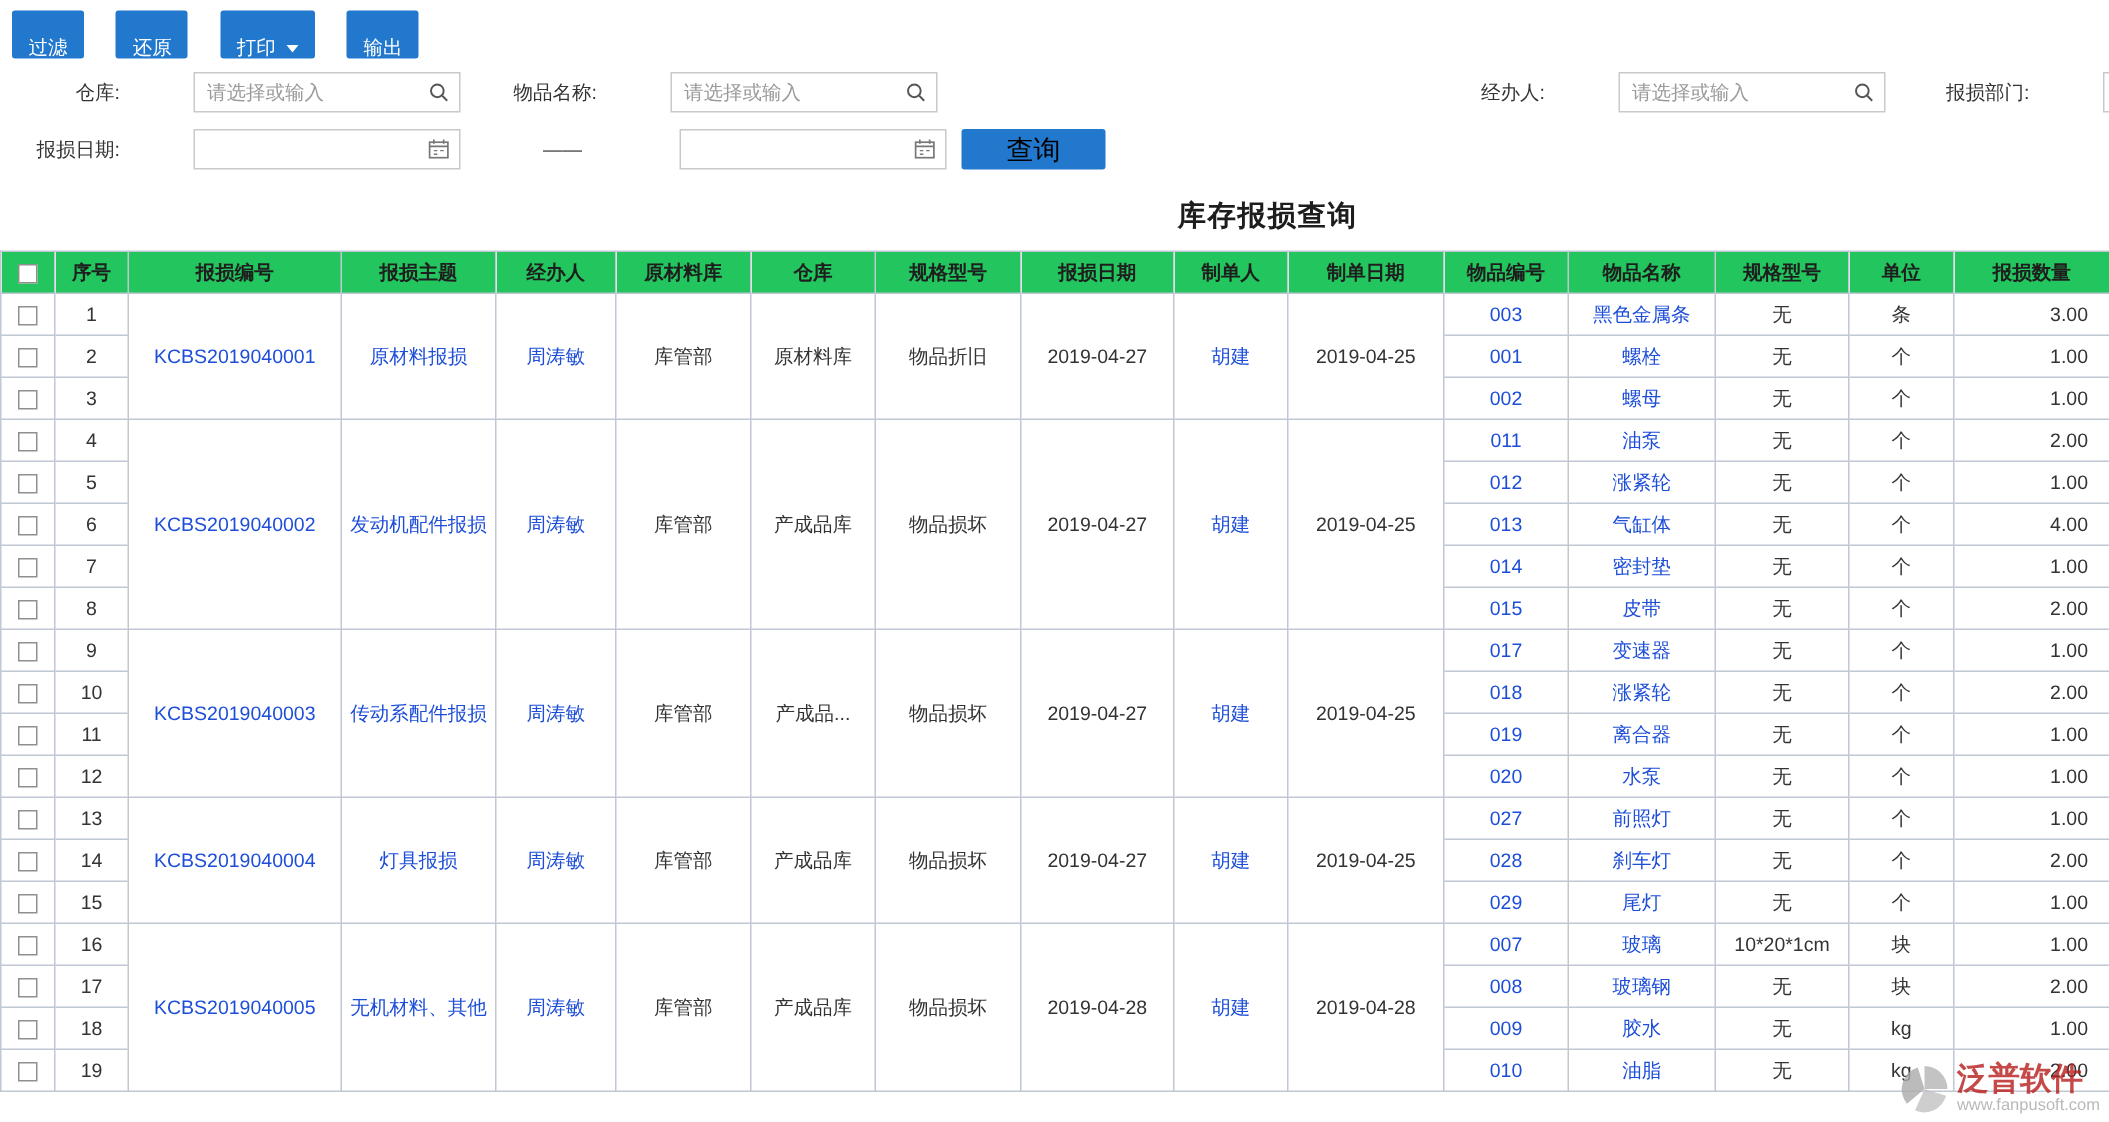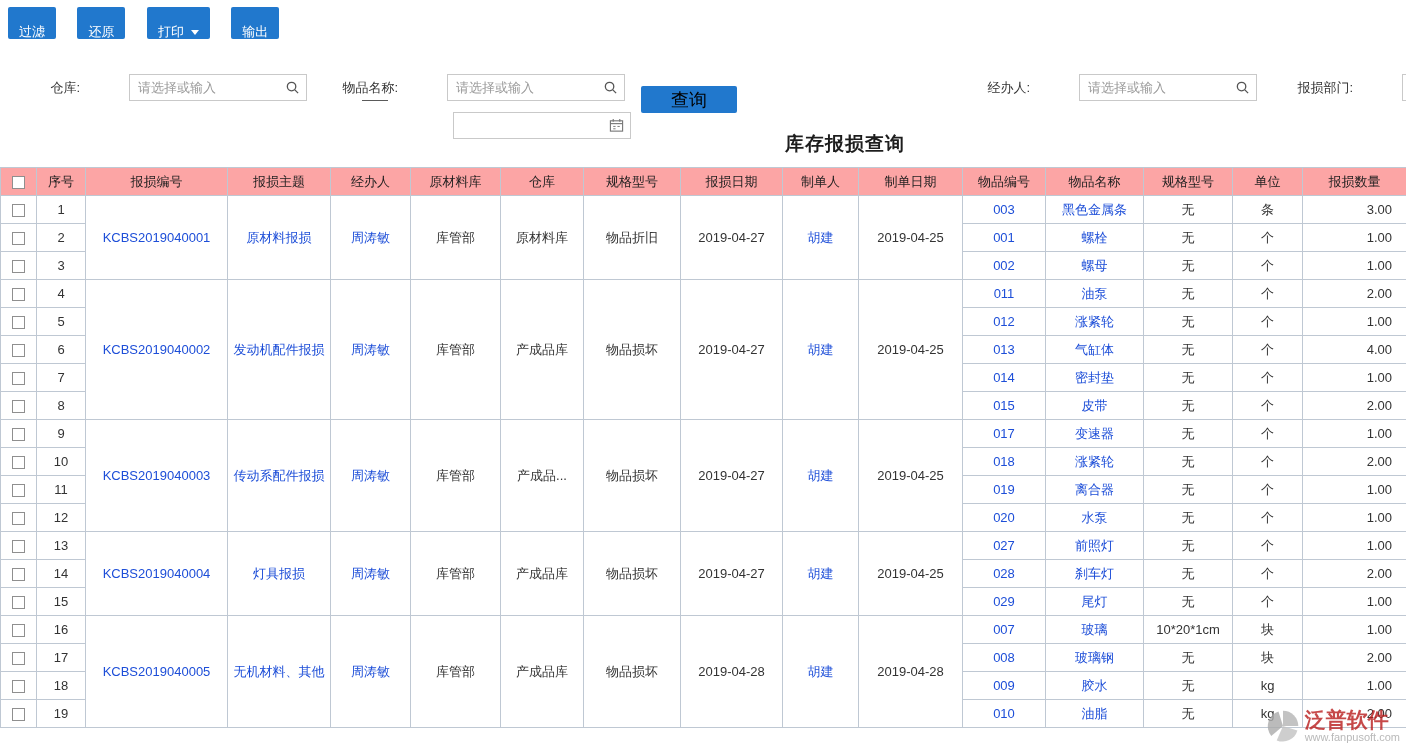--- a/index.html
+++ b/index.html
@@ -12,40 +12,40 @@
   .tb-btn { display:inline-block; height:23px; padding:16px 11px; margin-right:17px;
             background:#2178cd; color:#fff; border:none; border-radius:2px;
             font-size:13px; font-family:inherit; cursor:pointer; vertical-align:top; }
   .caret { display:inline-block; width:0; height:0; border-left:4px solid transparent;
            border-right:4px solid transparent; border-top:5px solid #fff; margin-left:7px; vertical-align:middle; }
 
   
   .content { position:relative; width:1690px; height:712px; }
 
   
-  .field { position:absolute; display:flex; align-items:center; height:27px;margin-top:26px; }
+  .field { position:absolute; display:flex; align-items:center; height:27px; }
   .flabel { display:inline-block; text-align:right; font-size:13px; color:#333; padding-right:6px; white-space:nowrap; }
   .fwrap { position:relative; display:inline-block; height:27px;padding-left:43px; }
   .fwrap input { width:100%; height:27px; border:1px solid #c9c9c9; padding:0 26px 0 8px;
                  font-size:13px; font-family:inherit; color:#333; background:#fff; outline:none; }
   .fwrap input.plain { padding-right:8px; }
   .fwrap input::placeholder { color:#9a9a9a; }
   .ficon { position:absolute; right:7px; top:6px; width:15px; height:15px; cursor:pointer; }
   .sep { position:absolute; font-size:13px; color:#444; text-align:center; }
   .query-btn { position:absolute; width:96px; height:27px; background:#2178cd; color:#000000;
                border:none; border-radius:2px; font-size:18px; font-family:inherit; cursor:pointer; }
 
   .page-title { position:absolute; top:95px; left:0; width:1690px; text-align:center;
                 font-size:19px; font-weight:bold; color:#1d1d1d; letter-spacing:1px; }
 
   
   .tablewrap { position:absolute; top:131px; left:0; }
   table { border-collapse:collapse; table-layout:fixed; width:1406px; font-size:13px; background:#fff; }
   th, td { border:1px solid #bfc8d3; text-align:center; color:#333; overflow:hidden; white-space:nowrap; }
-  th { height:28px; font-weight:normal; color:#1e1e1e; background:#fca5a5; }
+  th { height:28px; font-weight:bold; color:#1e1e1e; background:#22c55e; }
   td { height:28px; }
   .link { color:#1d4ed8; cursor:pointer; }
   .qty { text-align:right; padding-right:14px;padding-left:48px; }
   .cb { display:inline-block; width:13px; height:13px; border:1px solid #8f8f8f; background:#fff;
         vertical-align:middle; cursor:pointer; }
 
   
   .watermark { position:absolute; right:6px; bottom:4px; display:flex; align-items:center;
                opacity:.8; pointer-events:none; }
   .wm-text { margin-left:4px; }
@@ -101,20 +101,35 @@
     </div>
 
     <div class="field" style="left:1263px;top:12px">
       <span class="flabel" style="width:96px">报损部门:</span>
       <span class="fwrap" style="width:221px">
         <input placeholder="请选择或输入" style="">
         
       </span>
     </div>
 
+    <div class="field" style="left:0;top:50px">
+      <span class="flabel" style="width:86px">报损日期:</span>
+      <span class="fwrap" style="width:221px">
+        <input class="plain" style="">
+        <svg class="ficon" viewBox="0 0 16 16">
+            <rect x="1.5" y="3" width="13" height="11" fill="none" stroke="#777" stroke-width="1.2"></rect>
+            <line x1="1.5" y1="6" x2="14.5" y2="6" stroke="#777" stroke-width="1.2"></line>
+            <line x1="4.5" y1="1" x2="4.5" y2="4" stroke="#777" stroke-width="1.2"></line>
+            <line x1="11.5" y1="1" x2="11.5" y2="4" stroke="#777" stroke-width="1.2"></line>
+            <line x1="4.5" y1="9" x2="7" y2="9" stroke="#777"></line>
+            <line x1="9" y1="9" x2="11.5" y2="9" stroke="#777"></line>
+            <line x1="4.5" y1="11.5" x2="7" y2="11.5" stroke="#777"></line>
+          </svg>
+      </span>
+    </div>
 
     <span class="sep" style="left:340px;top:56px;width:70px">——</span>
 
     <div class="field" style="left:410px;top:50px">
       <span class="fwrap" style="width:221px">
         <input class="plain" style="">
         <svg class="ficon" viewBox="0 0 16 16">
             <rect x="1.5" y="3" width="13" height="11" fill="none" stroke="#777" stroke-width="1.2"></rect>
             <line x1="1.5" y1="6" x2="14.5" y2="6" stroke="#777" stroke-width="1.2"></line>
             <line x1="4.5" y1="1" x2="4.5" y2="4" stroke="#777" stroke-width="1.2"></line>

